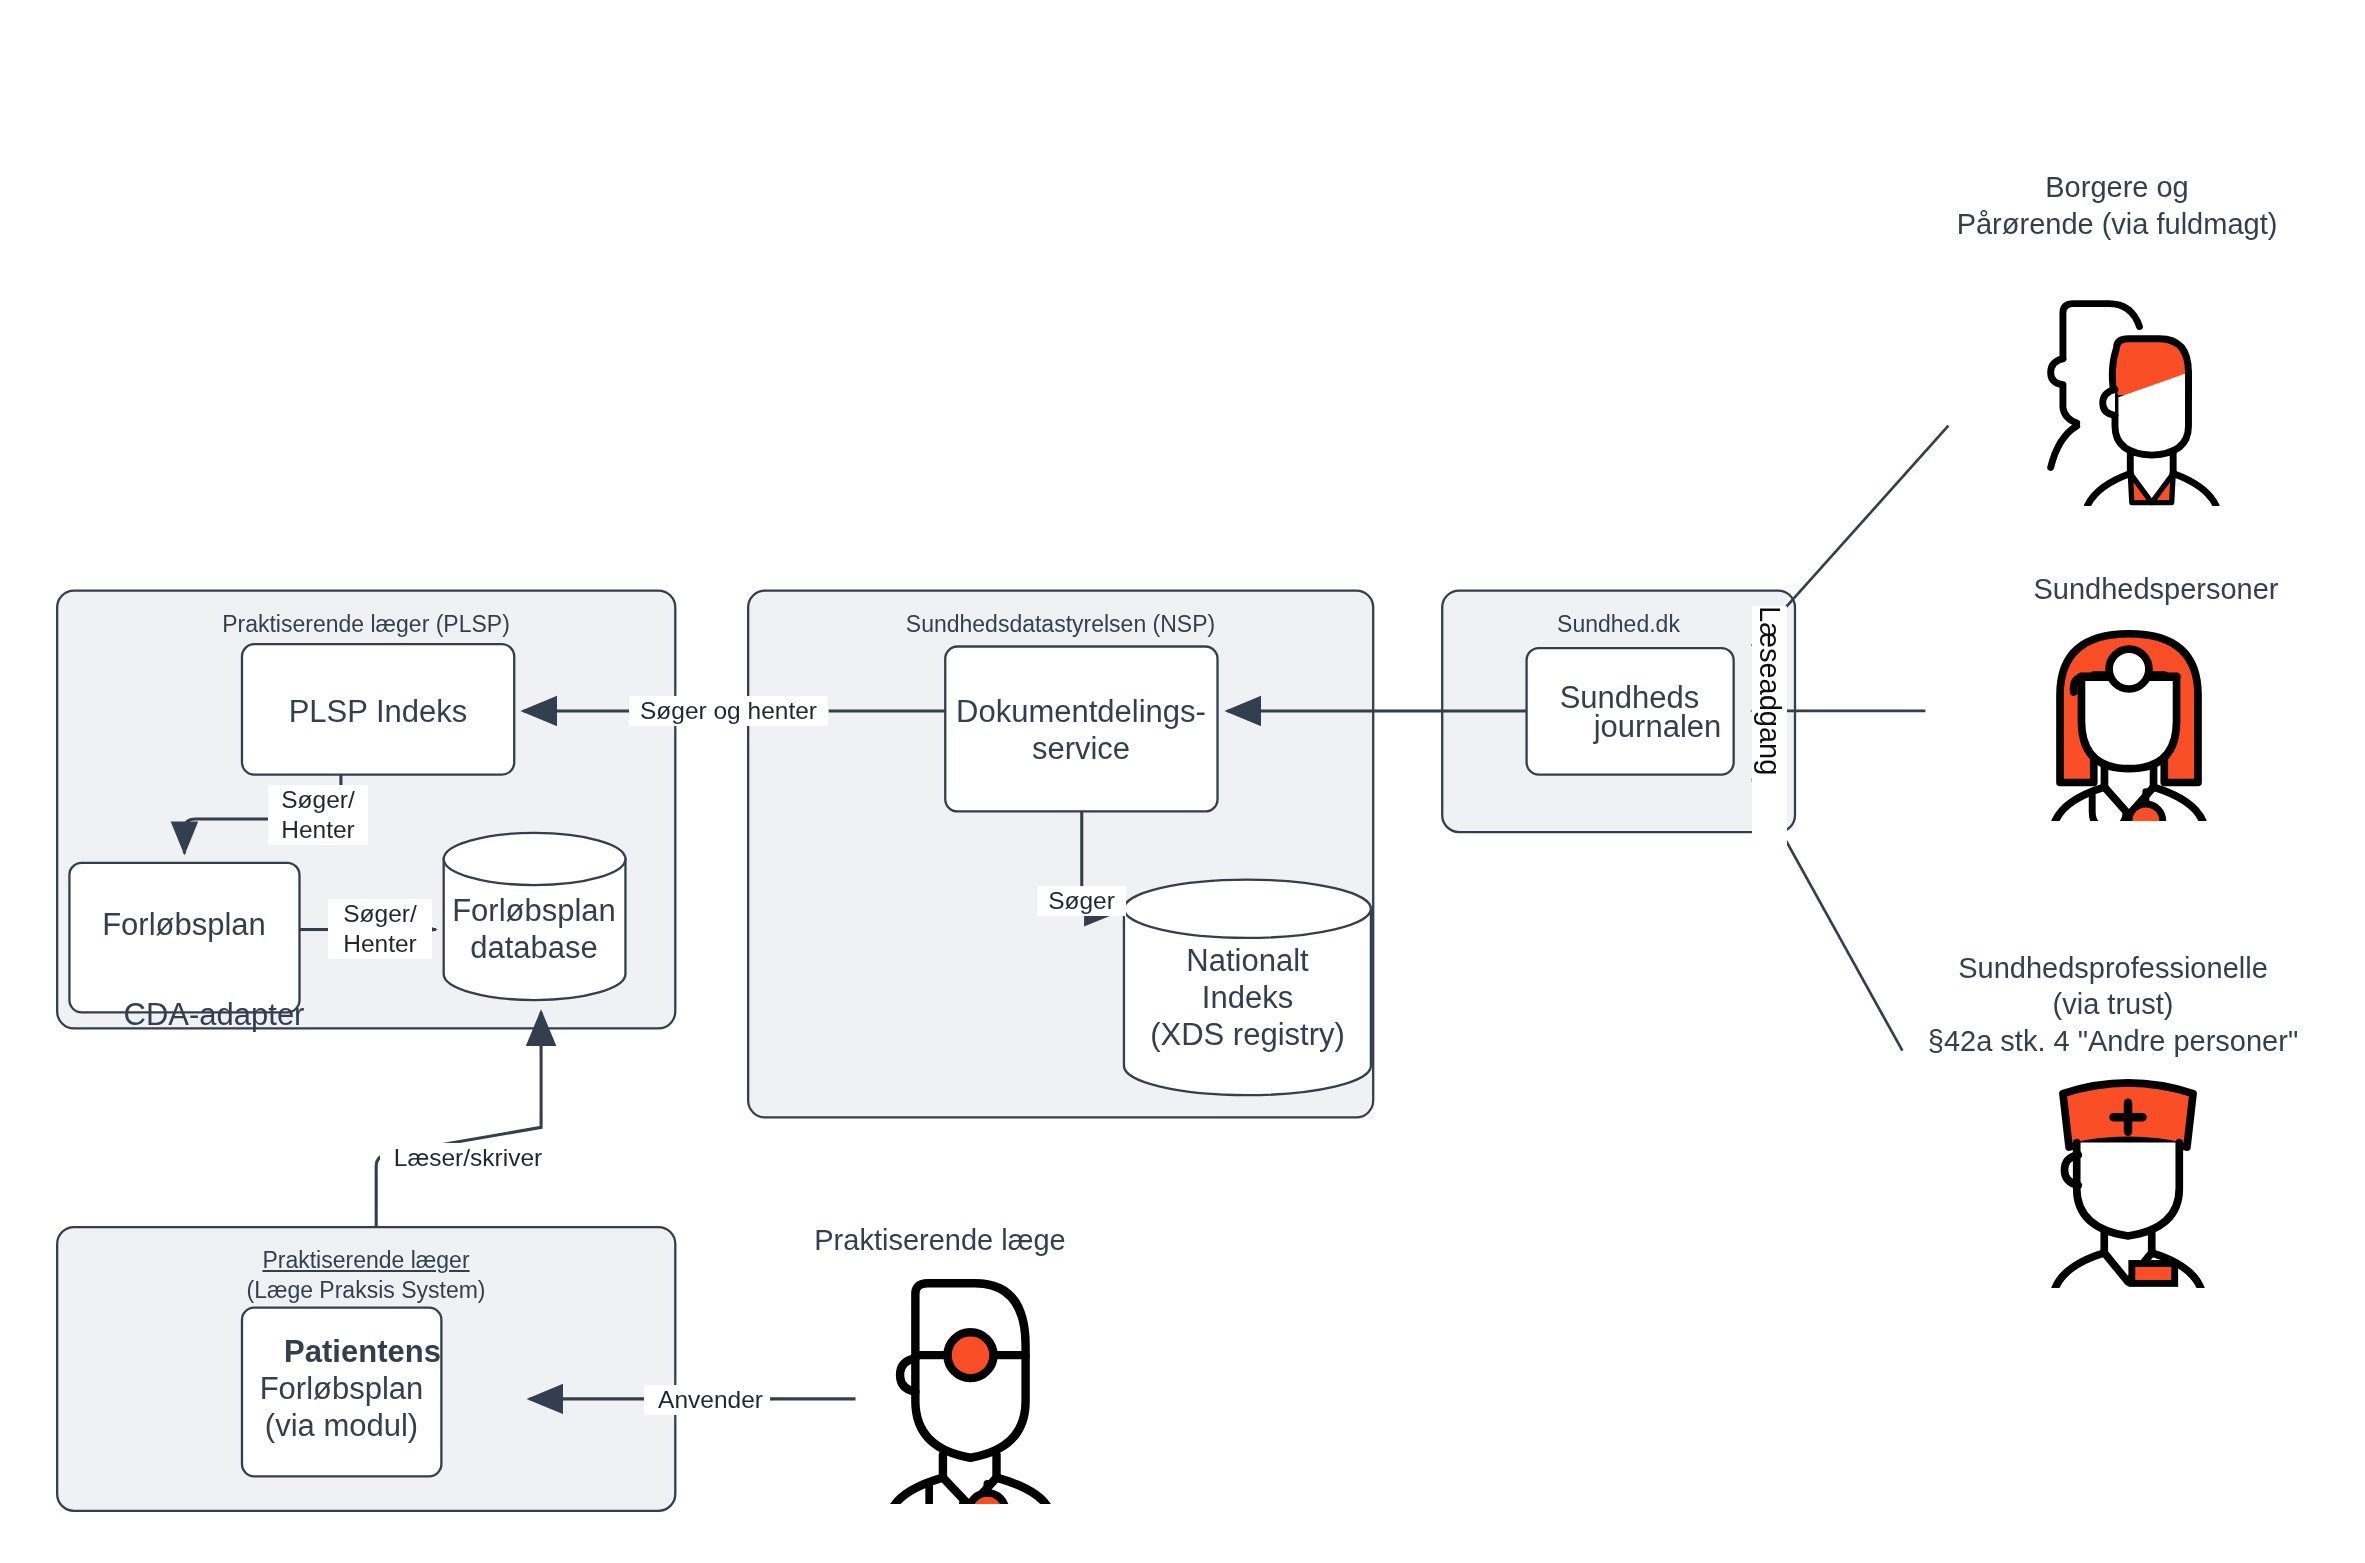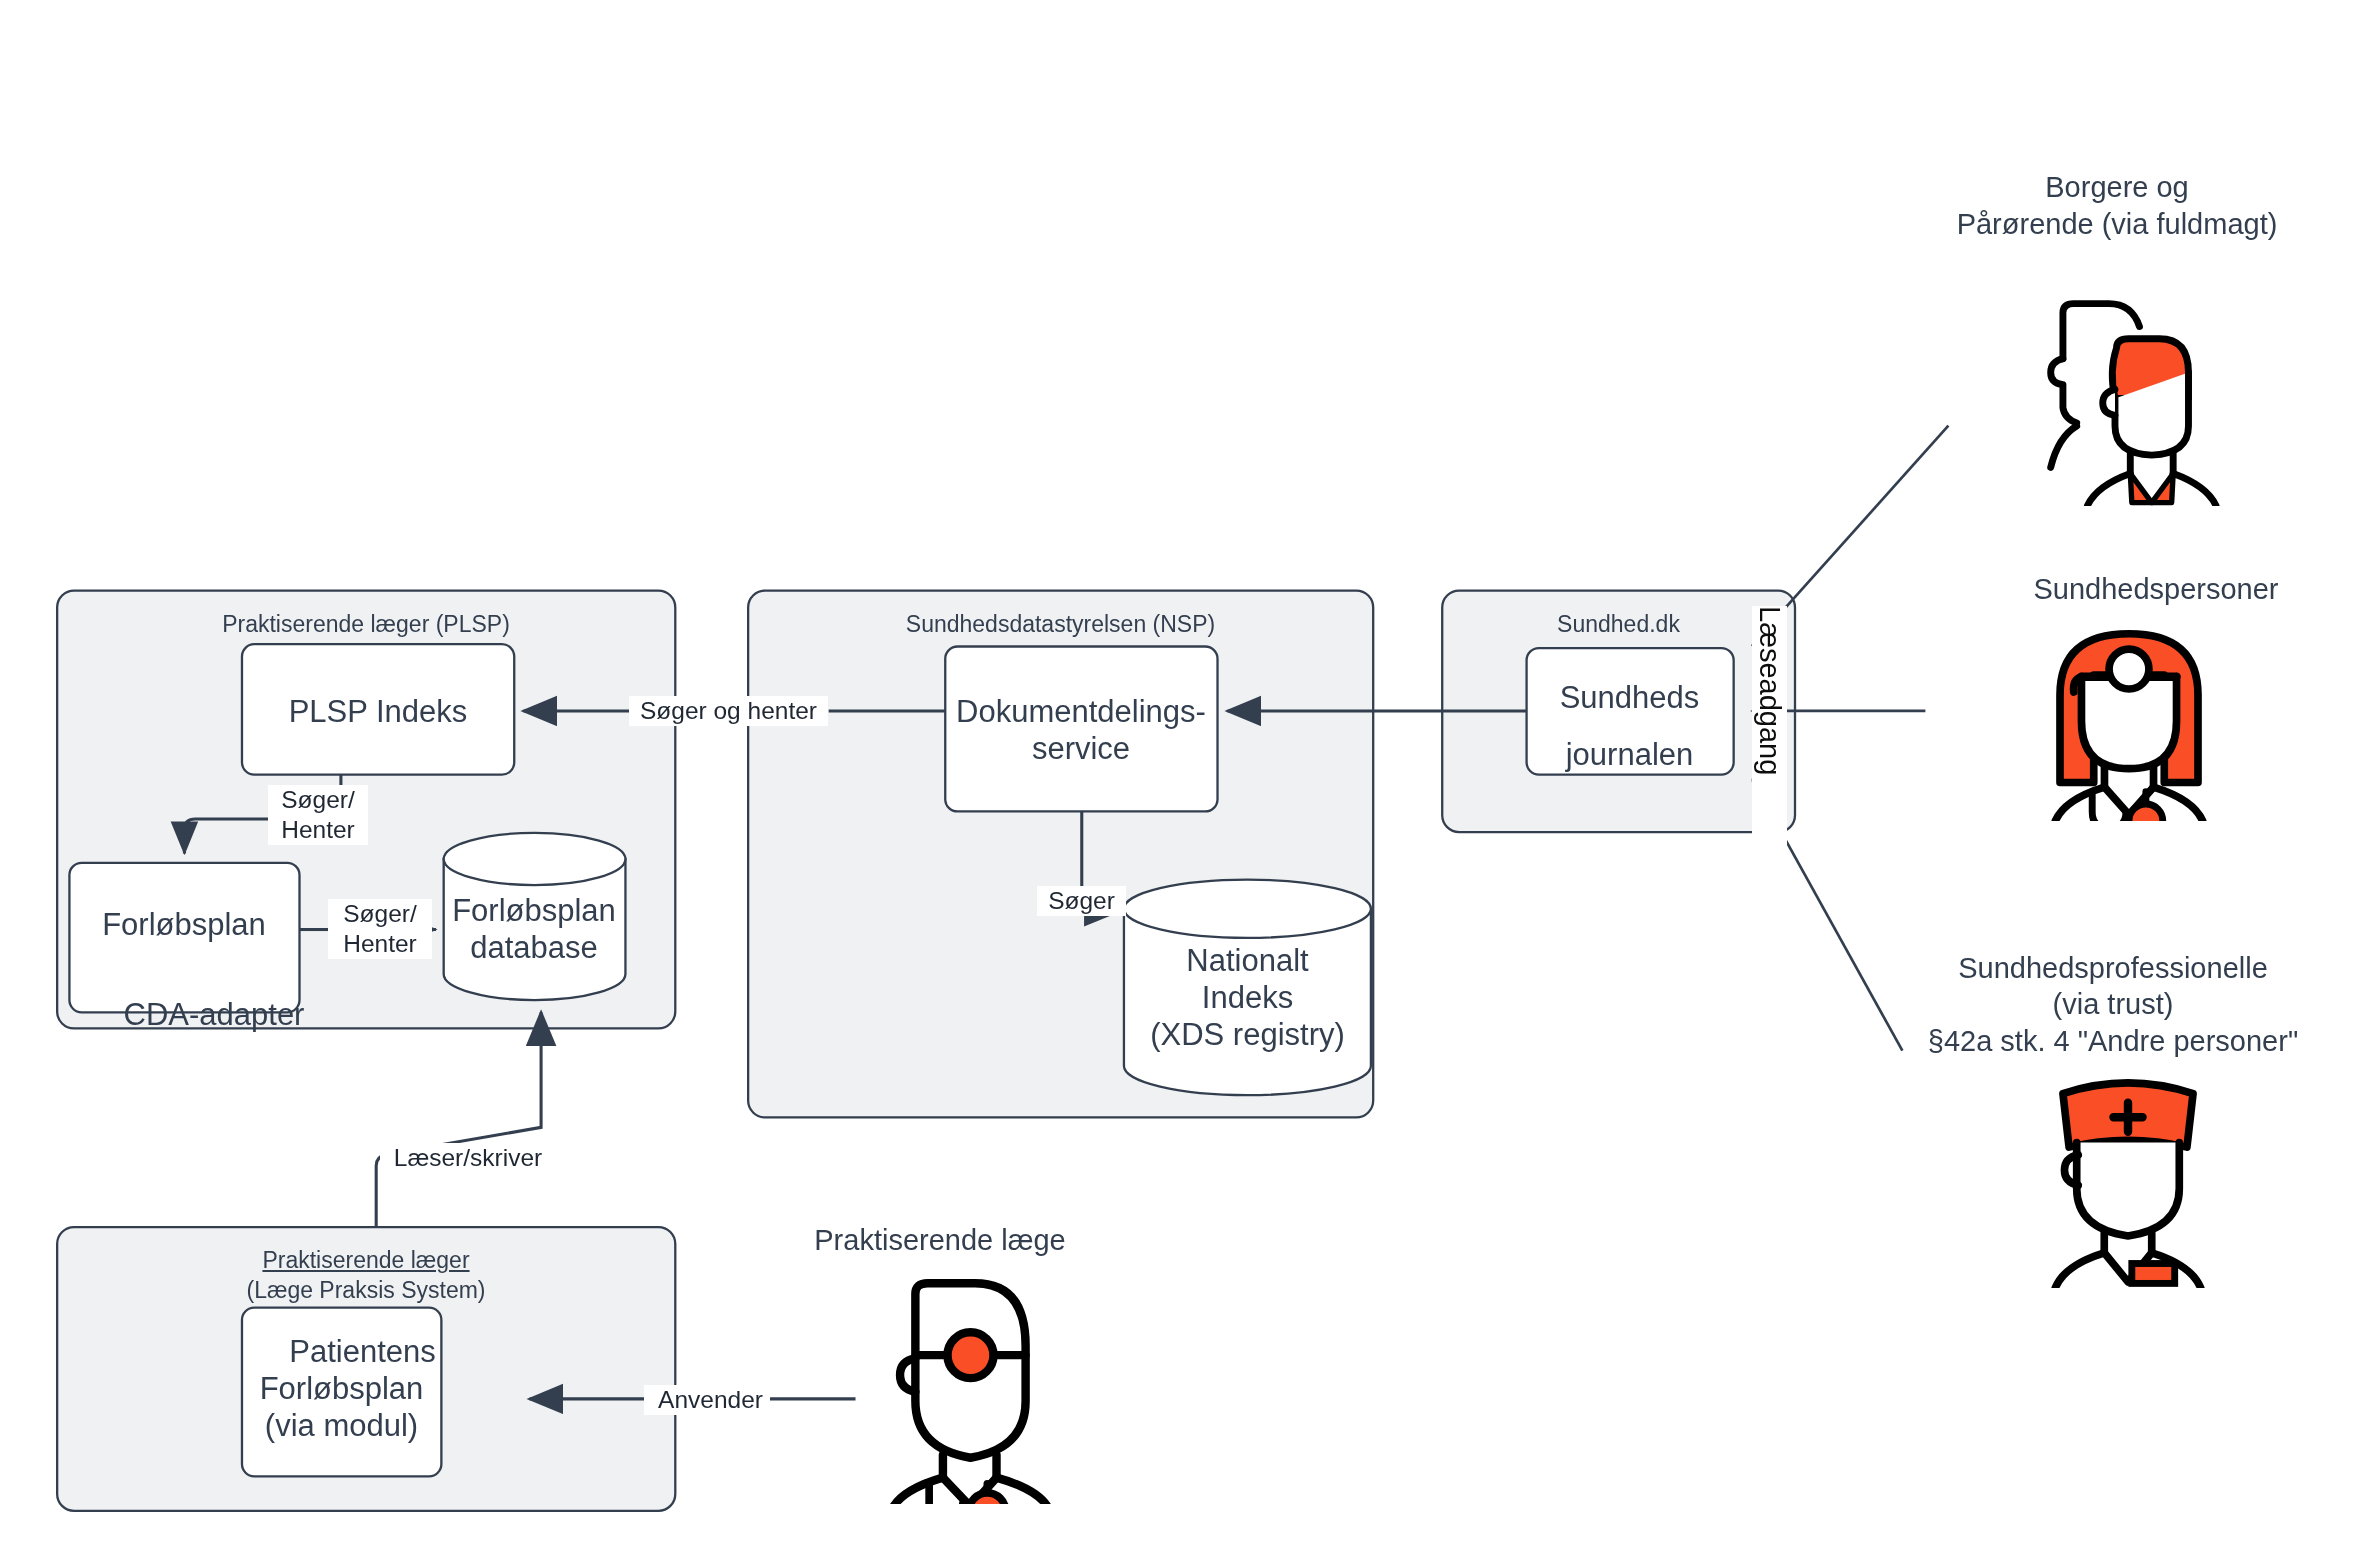--- a/index.html
+++ b/index.html
@@ -95,23 +95,23 @@
   <div class="txt node-label" style="left:443px;top:929px;width:182px;">database</div>
 
   <div class="txt node-label" style="left:945px;top:693px;width:272px;">Dokumentdelings-</div>
   <div class="txt node-label" style="left:945px;top:730px;width:272px;">service</div>
 
   <div class="txt node-label" style="left:1124px;top:942px;width:247px;">Nationalt</div>
   <div class="txt node-label" style="left:1124px;top:979px;width:247px;">Indeks</div>
   <div class="txt node-label" style="left:1124px;top:1016px;width:247px;">(XDS registry)</div>
 
   <div class="txt node-label" style="left:1526px;top:679px;width:207px;">Sundheds</div>
-  <div class="txt node-label" style="left:1526px;top:736px;width:207px;">journalen</div>
-
-  <div class="txt node-label" style="left:242px;top:1333px;width:241px;">Patientens</div>
+  <div class="txt node-label" style="left:1526px;top:708px;width:207px;padding-left:28px;">journalen</div>
+
+  <div class="txt node-label" style="left:242px;top:1333px;width:241px;font-weight:bold;">Patientens</div>
   <div class="txt node-label" style="left:242px;top:1370px;width:199px;">Forløbsplan</div>
   <div class="txt node-label" style="left:242px;top:1407px;width:199px;">(via modul)</div>
 
   <div class="txt edge-label" style="left:629px;top:696px;width:199px;">Søger og henter</div>
 
   <div class="txt edge-label" style="left:268px;top:785px;width:100px;">Søger/</div>
   <div class="txt edge-label" style="left:268px;top:815px;width:100px;">Henter</div>
 
   <div class="txt edge-label" style="left:328px;top:899px;width:104px;">Søger/</div>
   <div class="txt edge-label" style="left:328px;top:929px;width:104px;">Henter</div>

